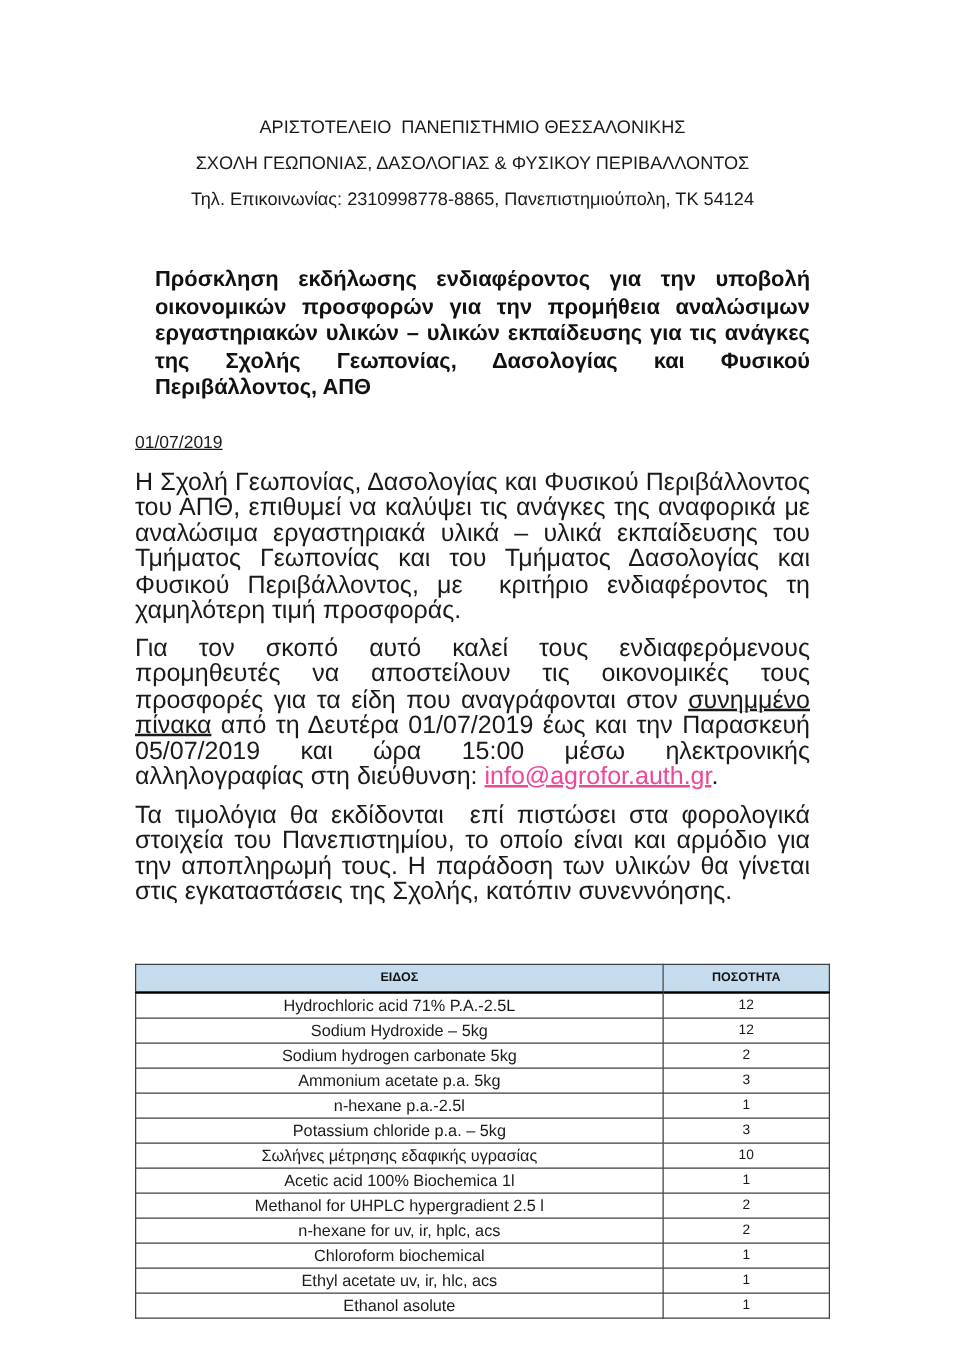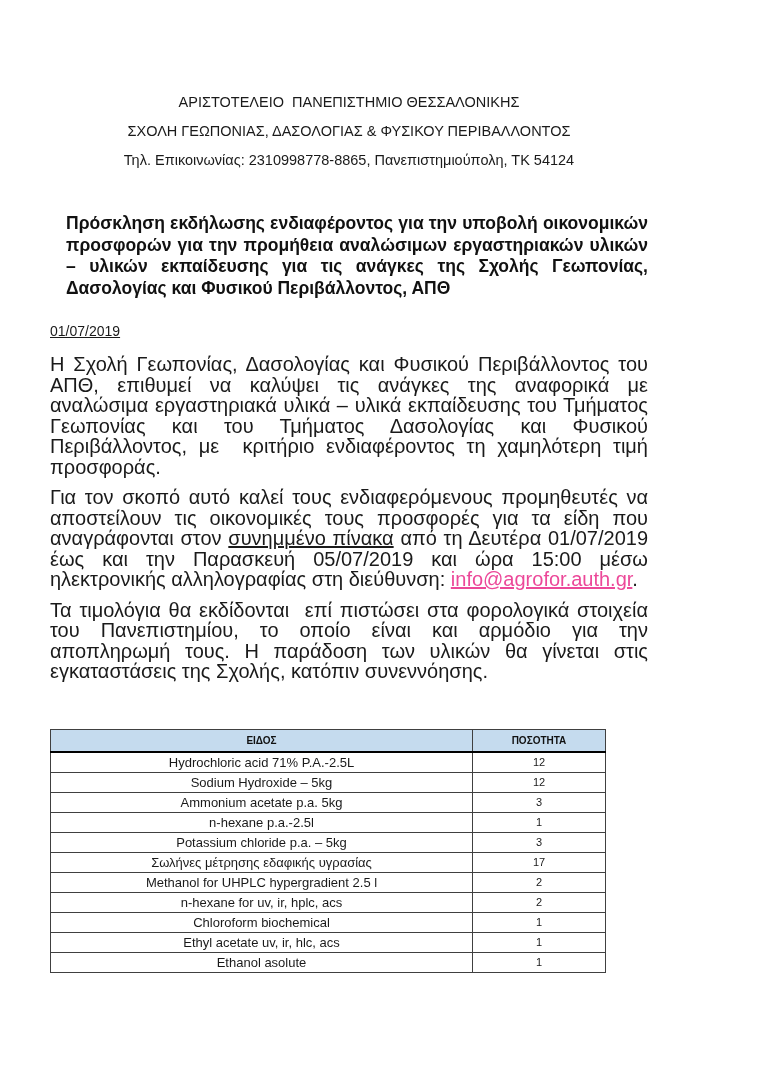--- a/index.html
+++ b/index.html
@@ -2,21 +2,21 @@
 <html><head>
 <meta charset="utf-8">
 <style>
   html, body { margin: 0; padding: 0; background: #ffffff; }
   .page {
     position: relative;
     width: 765px;
     height: 1080px;
     background: #ffffff;
     box-sizing: border-box;
-    padding: 94px 117px 0 50px;
+    padding: 94px 117px 0 108px;
     font-family: "Liberation Sans", "DejaVu Sans", sans-serif;
     color: #1a1a1a;
     overflow: hidden;
   }
   .uni-header { text-align: center; }
   .uni-header p { margin: 0 0 12px 0; font-size: 14.5px; line-height: 17px; }
   .doc-title {
     margin: 44px 0 0 16px;
     font-size: 17.5px;
     line-height: 21.5px;
@@ -108,34 +108,42 @@
     <tbody>
       <tr>
           <td>Hydrochloric acid 71% P.A.-2.5L</td>
           <td class="qty">12</td>
         </tr>
       <tr>
           <td>Sodium Hydroxide – 5kg</td>
           <td class="qty">12</td>
         </tr>
       <tr>
+          <td>Sodium hydrogen carbonate 5kg</td>
+          <td class="qty">2</td>
+        </tr>
+      <tr>
           <td>Ammonium acetate p.a. 5kg</td>
           <td class="qty">3</td>
         </tr>
       <tr>
           <td>n-hexane p.a.-2.5l</td>
           <td class="qty">1</td>
         </tr>
       <tr>
           <td>Potassium chloride p.a. – 5kg</td>
           <td class="qty">3</td>
         </tr>
       <tr>
           <td>Σωλήνες μέτρησης εδαφικής υγρασίας</td>
-          <td class="qty">17</td>
+          <td class="qty">10</td>
+        </tr>
+      <tr>
+          <td>Acetic acid 100% Biochemica 1l</td>
+          <td class="qty">1</td>
         </tr>
       <tr>
           <td>Methanol for UHPLC hypergradient 2.5 l</td>
           <td class="qty">2</td>
         </tr>
       <tr>
           <td>n-hexane for uv, ir, hplc, acs</td>
           <td class="qty">2</td>
         </tr>
       <tr>

